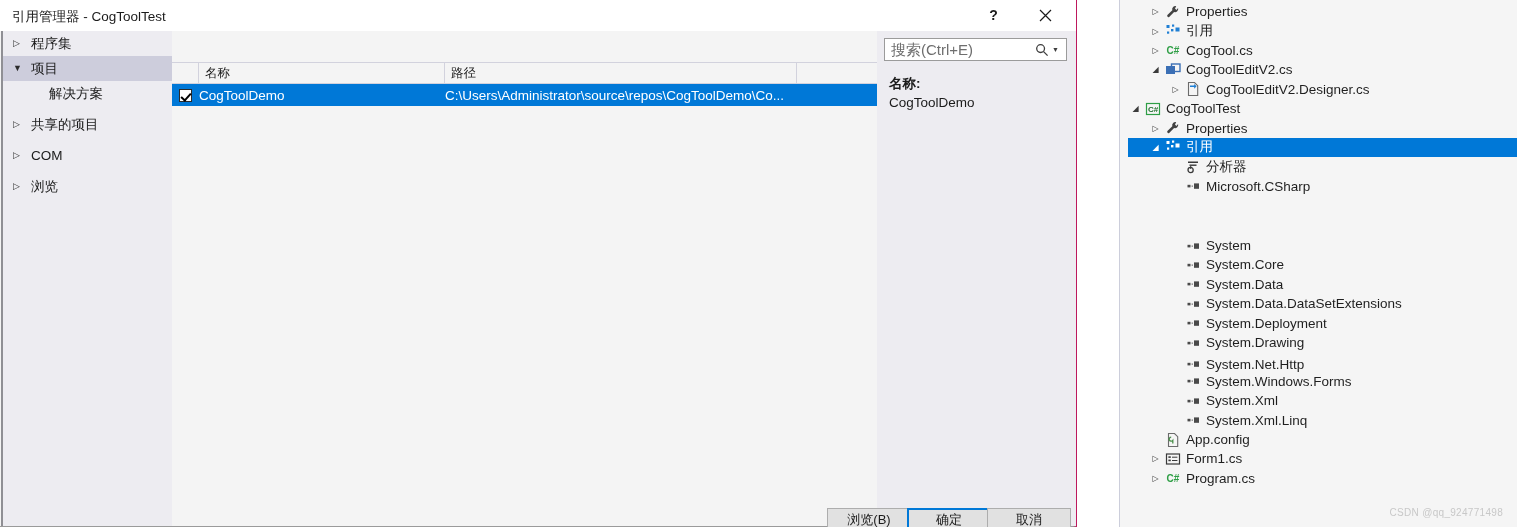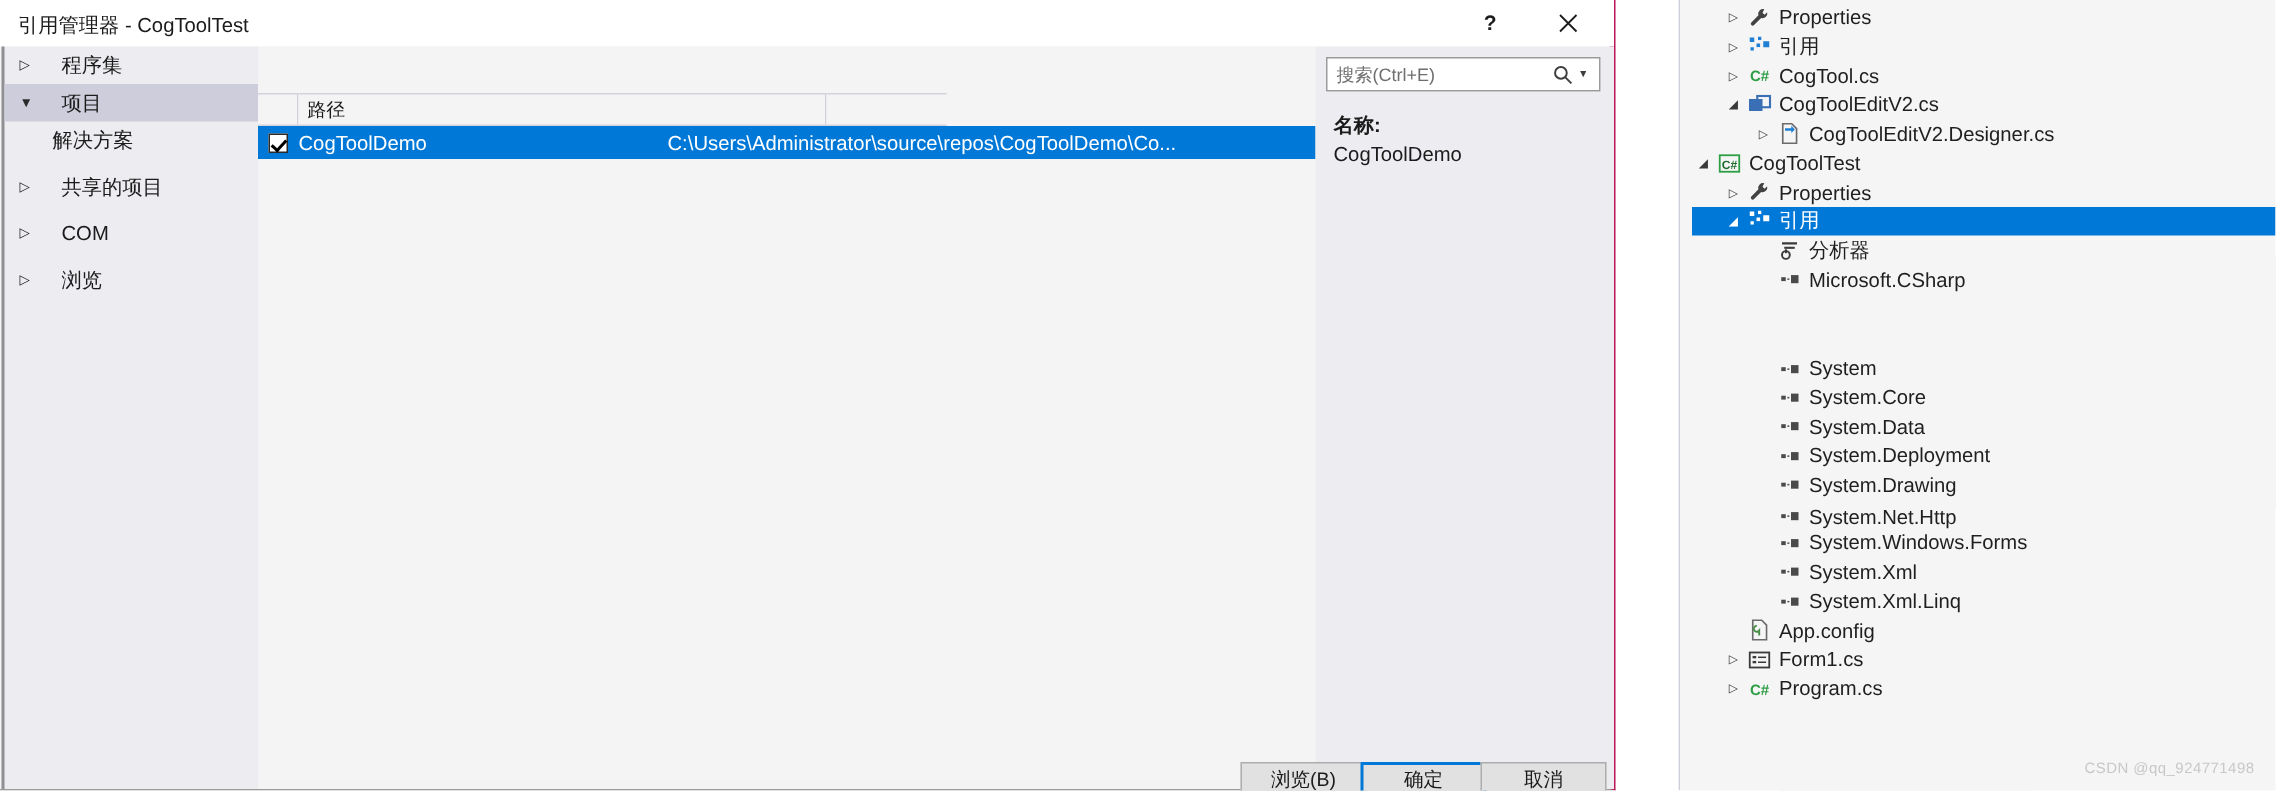--- a/index.html
+++ b/index.html
@@ -86,22 +86,22 @@
   }
   .cat-row.selected { background: #cdcddc; }
   .cat-row .twisty {
     width: 16px;
     display: inline-block;
     flex: 0 0 16px;
     color: #2b2b2b;
     font-size: 9px;
     line-height: 1;
   }
-  .cat-row .cat-label { margin-left: 12px; }
-  .cat-row.child { padding-left: 20px; font-family: Liberation Serif, serif; }
+  .cat-row .cat-label { margin-left: 2px; }
+  .cat-row.child { padding-left: 44px; font-family: Liberation Serif, serif; }
 
   
   #list-pane {
     position: absolute;
     left: 172px; top: 31px;
     width: 705px;
     height: 495px;
     background: #f4f4f4;
     box-sizing: border-box;
   }
@@ -186,21 +186,21 @@
     border: 1px solid #9b9b9b;
     box-sizing: border-box;
     display: flex;
     align-items: center;
   }
   #search-input {
     border: none;
     outline: none;
     background: transparent;
     font-family: inherit;
-    font-size: 12px;
+    font-size: 15px;
     color: #1b1b1b;
     padding: 0 0 0 6px;
     width: 140px;
     height: 19px;
   }
   #search-input::placeholder { color: #6e6e6e; opacity: 1; }
   #search-icon-btn {
     position: absolute;
     right: 3px; top: 2px;
     width: 32px; height: 17px;
@@ -347,20 +347,21 @@
     </div>
     <div class="cat-row" style="margin-top:6px">
       <span class="twisty">▷</span>
       <span class="cat-label">浏览</span>
     </div>
   </div>
 
   <div id="list-pane">
     <div id="col-header">
       <div class="col c0"></div>
+      <div class="col c1">名称</div>
       <div class="col c2">路径</div>
       <div class="col c3"></div>
     </div>
     <div id="rows">
       <div class="data-row selected">
         <div class="cell0">
             <span class="chk"></span>
           </div>
         <div class="cell1">CogToolDemo</div>
         <div class="cell2">C:\Users\Administrator\source\repos\CogToolDemo\Co...</div>
@@ -534,20 +535,31 @@
       </div>
       <div class="tree-row" style="padding-left: 40px;">
         <span class="tw"></span>
         <span class="ticon">
           <svg width="16" height="16" viewBox="0 0 16 16">
             <rect x="2.5" y="6.8" width="3" height="2.6" fill="#4a4a4a"></rect>
             <rect x="6.6" y="7.6" width="1.3" height="1" fill="#4a4a4a"></rect>
             <rect x="9" y="5.4" width="5" height="5.4" fill="#4a4a4a"></rect>
           </svg>
         </span>
+        <span class="tlabel">System.Data.DataSetExtensions</span>
+      </div>
+      <div class="tree-row" style="padding-left: 40px;">
+        <span class="tw"></span>
+        <span class="ticon">
+          <svg width="16" height="16" viewBox="0 0 16 16">
+            <rect x="2.5" y="6.8" width="3" height="2.6" fill="#4a4a4a"></rect>
+            <rect x="6.6" y="7.6" width="1.3" height="1" fill="#4a4a4a"></rect>
+            <rect x="9" y="5.4" width="5" height="5.4" fill="#4a4a4a"></rect>
+          </svg>
+        </span>
         <span class="tlabel">System.Deployment</span>
       </div>
       <div class="tree-row" style="padding-left: 40px; align-items: center;">
         <span class="tw"></span>
         <span class="ticon">
           <svg width="16" height="16" viewBox="0 0 16 16">
             <rect x="2.5" y="6.8" width="3" height="2.6" fill="#4a4a4a"></rect>
             <rect x="6.6" y="7.6" width="1.3" height="1" fill="#4a4a4a"></rect>
             <rect x="9" y="5.4" width="5" height="5.4" fill="#4a4a4a"></rect>
           </svg>

